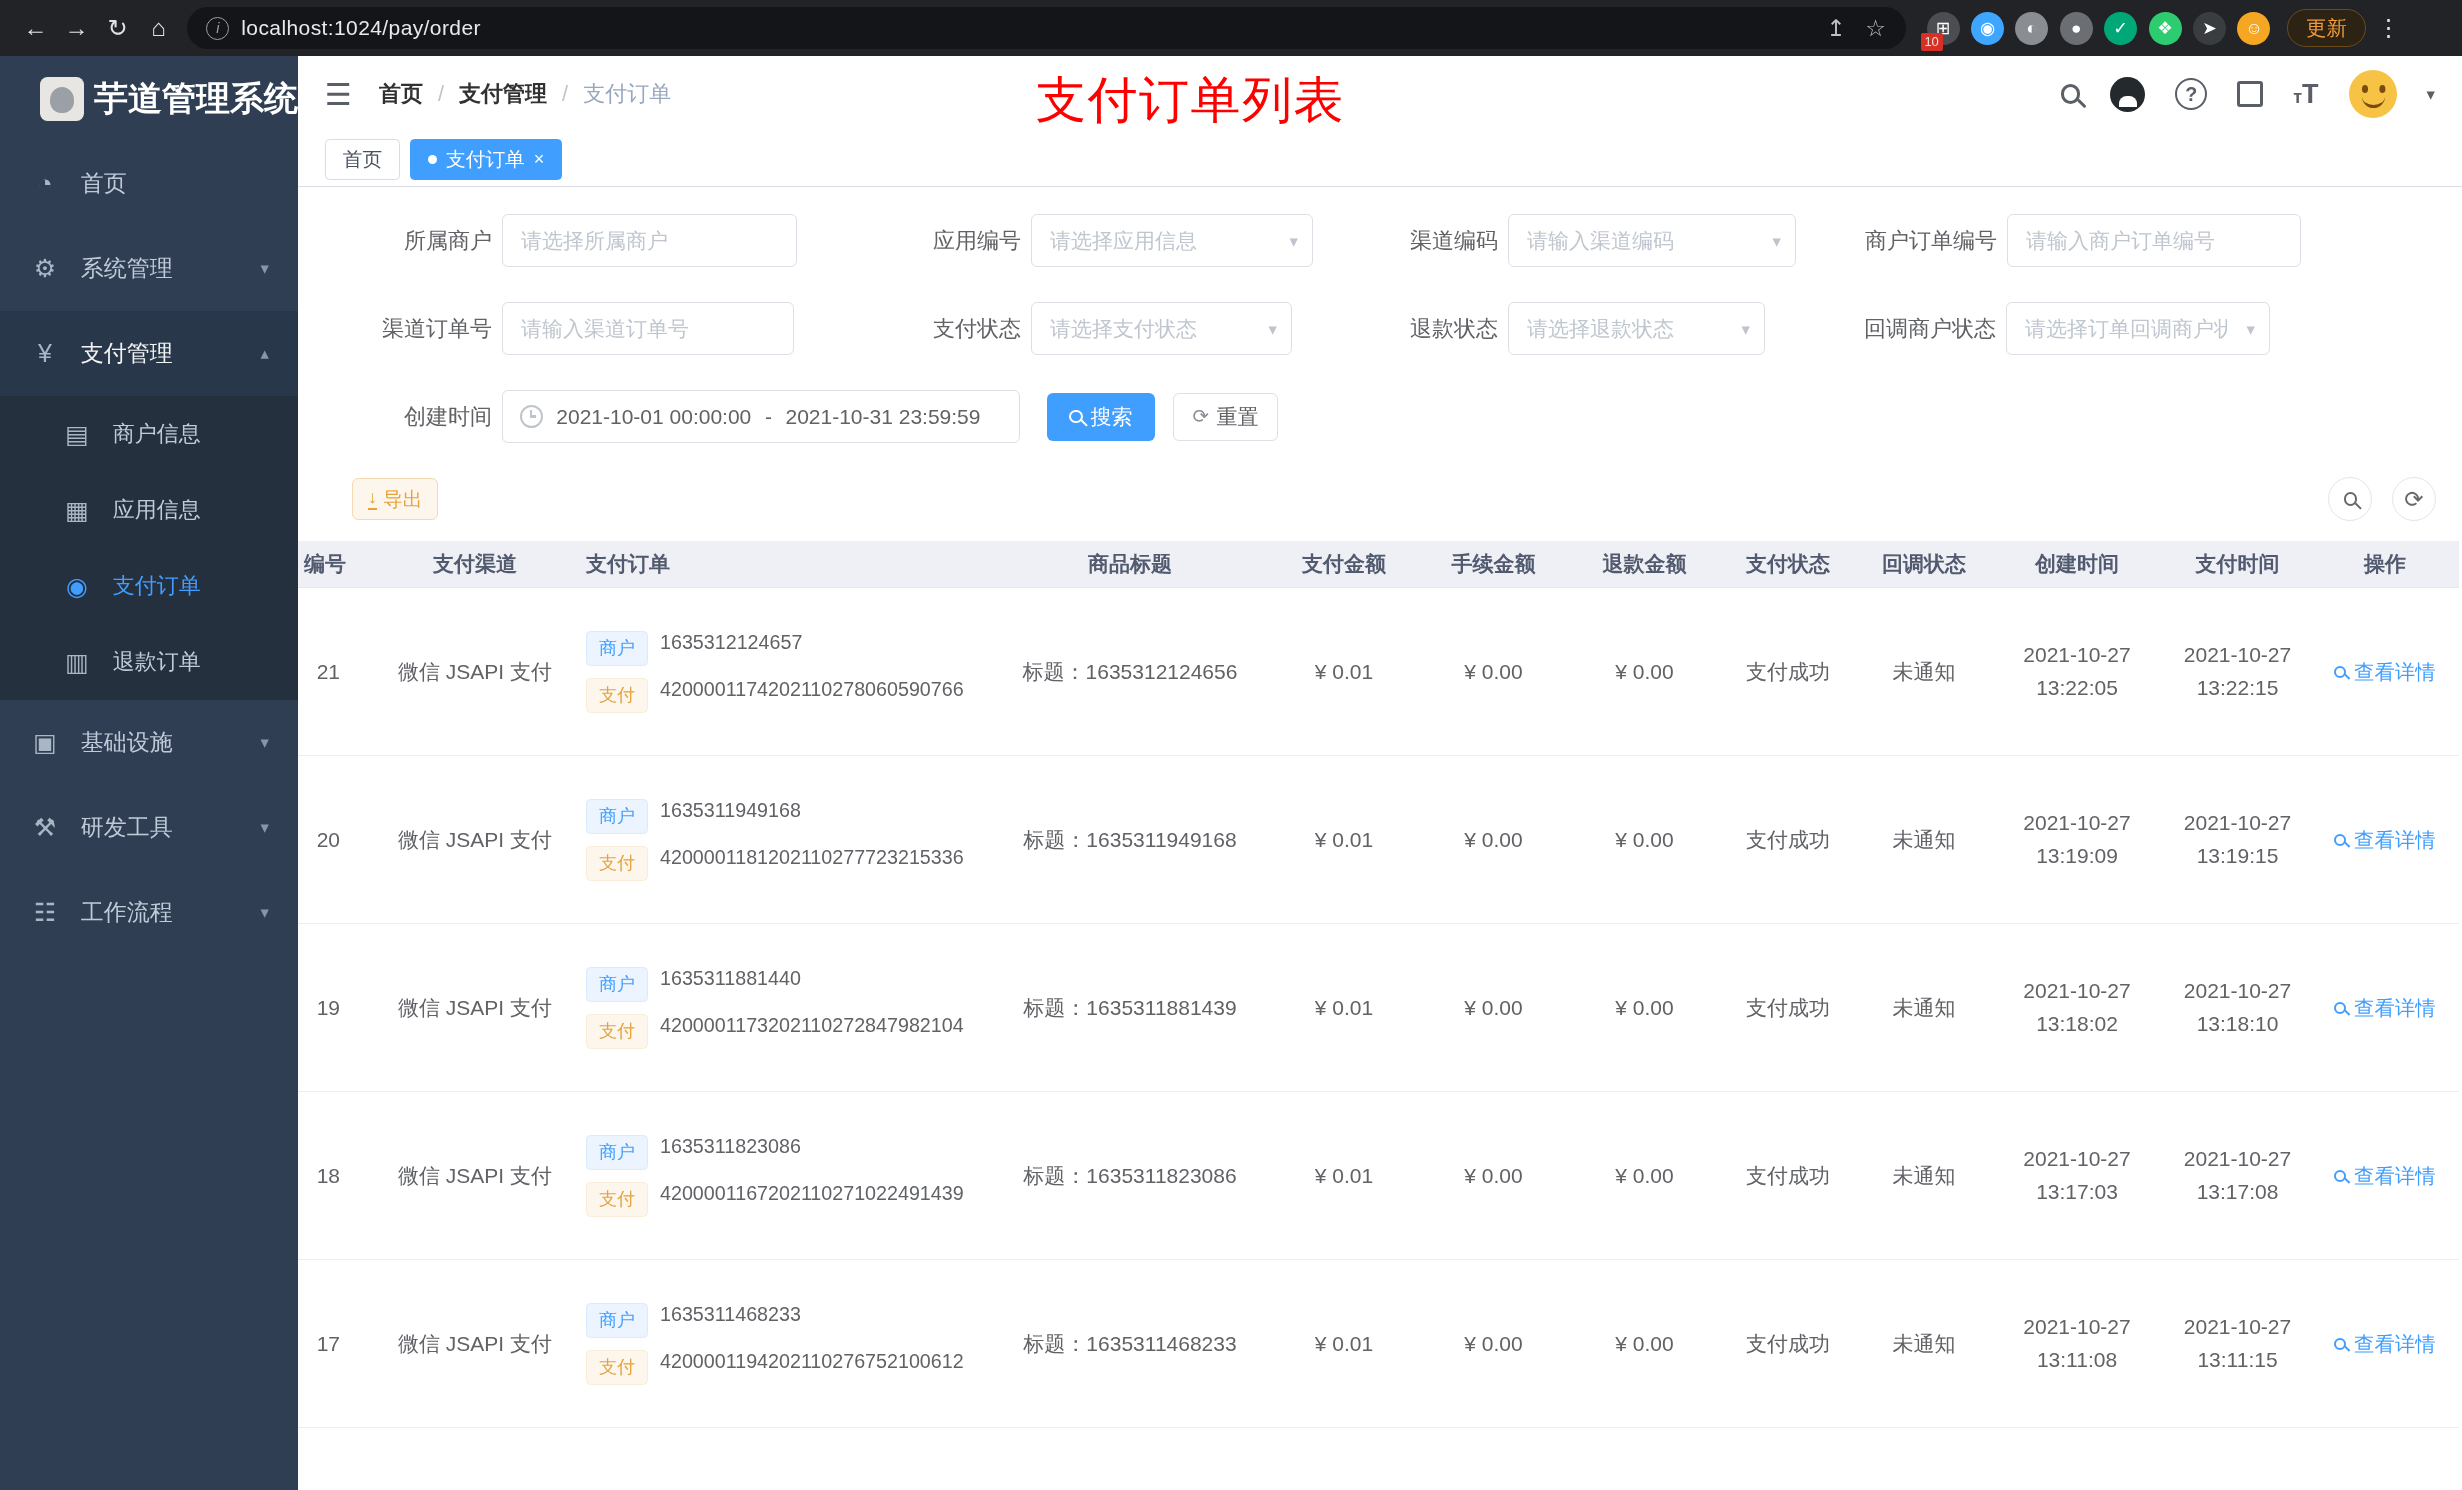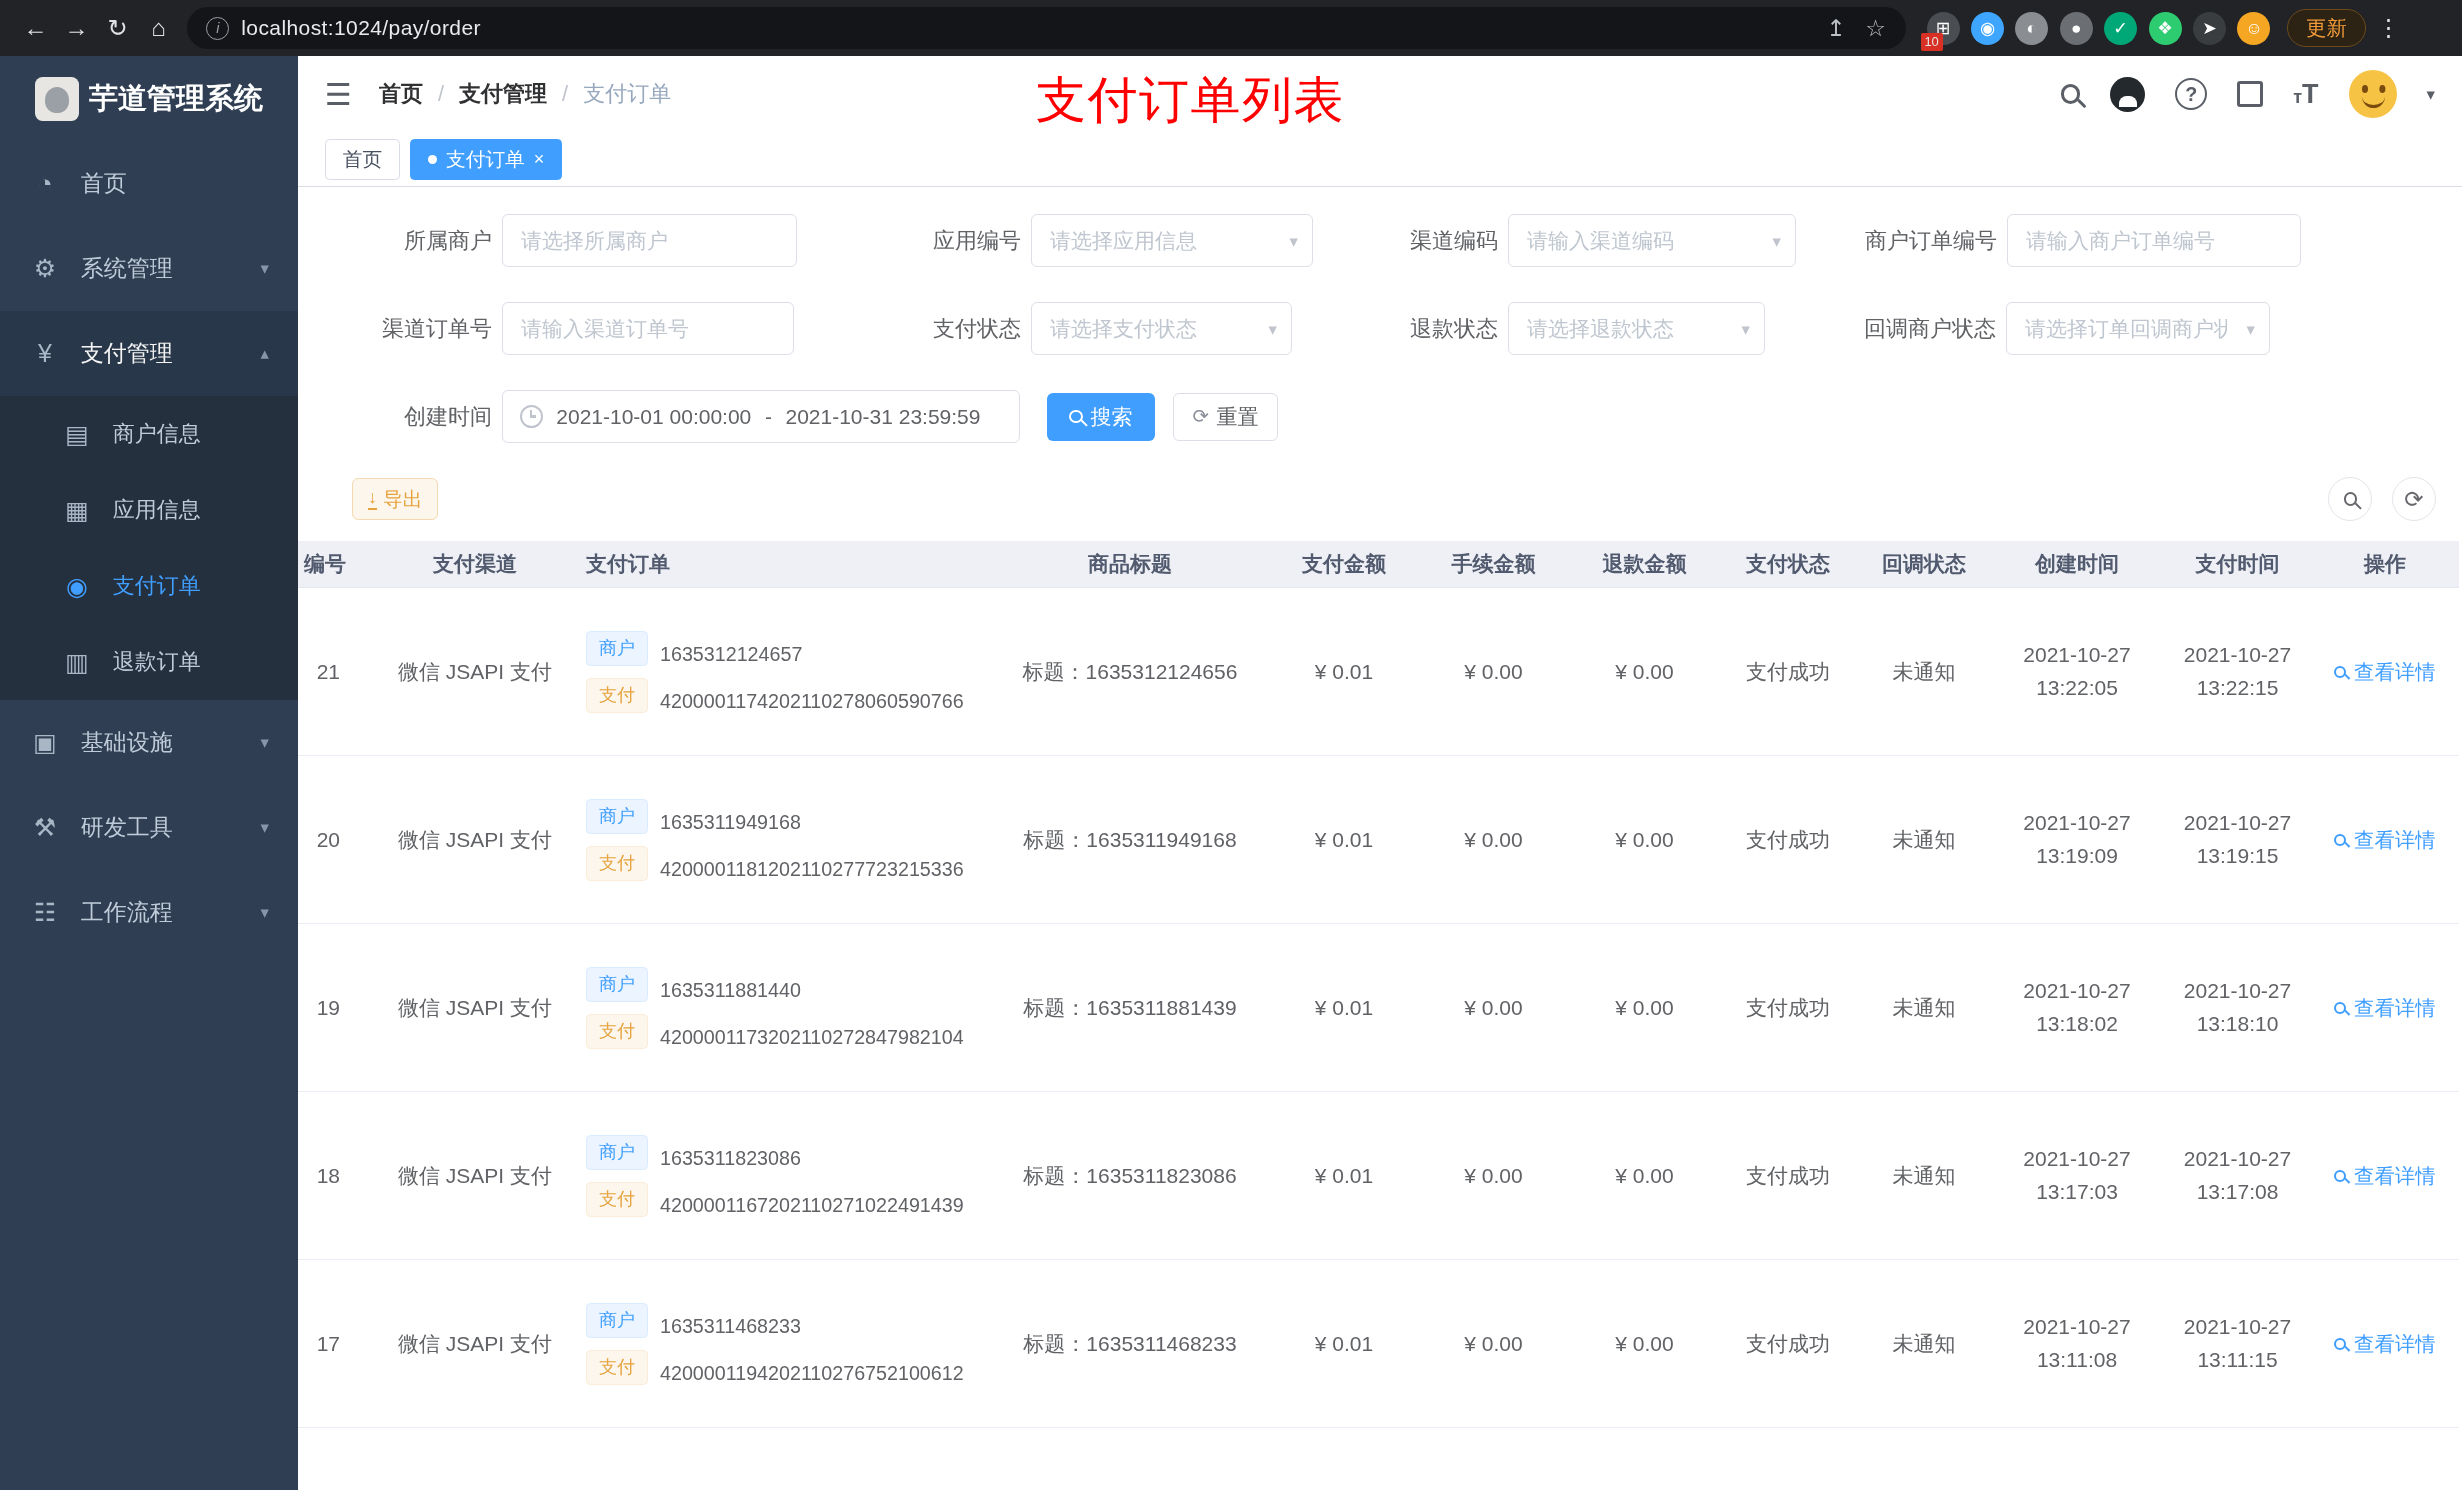--- a/index.html
+++ b/index.html
@@ -17,21 +17,21 @@
   .ext { width: 33px; height: 33px; border-radius: 50%; position: relative; display: flex; align-items: center; justify-content: center; font-size: 17.4px; color: #fff; flex-shrink: 0; }
   .badge { position: absolute; bottom: -6px; left: -6px; background: #d93025; color: #e5e5e5; font-size: 13px; border-radius: 2px; padding: 0.8px 3.8px; line-height: 1.2; }
   .update-btn { margin-left: 16.7px; height: 38px; border-radius: 19px; border: 1.5px solid #6b4a1c; color: #f29b38; padding: 12px 18px; display: flex; align-items: center; font-size: 20.4px; background: #2c2315; flex-shrink: 0; }
   .kebab { margin-left: 10.6px; font-size: 24px; color: #dfe1e5; }
 
   
   .app { display: flex; height: 1434px; }
 
   
   .sidebar { width: 298px; background: #2f3e52; flex-shrink: 0; color: #bfcbd9; }
-  .logo { height: 85px; display: flex; align-items: center; justify-content: center; gap: 10px; color: #fff; font-size: 29px; font-weight: 600; }
+  .logo { height: 85px; display: flex; align-items: center; justify-content: flex-end; gap: 10px; color: #fff; font-size: 34px; font-weight: 600; }
   .logo-img { width: 44px; height: 44px; border-radius: 7.6px; background: #e8e6e2; position: relative; overflow: hidden; }
   .logo-img::after { content: ''; position: absolute; left: 9.8px; top: 10.6px; width: 24px; height: 26px; border-radius: 50% 50% 45% 45%; background: #9aa0a6; }
   .menu-item { height: 85px; display: flex; align-items: center; padding: 0 29px; gap: 19.7px; font-size: 23px; color: #bfcbd9; cursor: pointer; }
   .menu-item .mi-icon { width: 32px; font-size: 25px; text-align: center; color: #a9b6c6; flex-shrink: 0; }
   .menu-item .chev { margin-left: auto; font-size: 16.7px; color: #8795a9; }
   .menu-item.open { background: #283749; color: #f4f4f5; }
   .submenu { background: #25303f; }
   .submenu .menu-item { height: 76px; padding-left: 61px; font-size: 22px; }
   .submenu .menu-item.active { color: #409eff; }
   .submenu .menu-item.active .mi-icon { color: #409eff; }
@@ -110,21 +110,21 @@
   .table-wrap { margin-left: -61px; width: 2222px; }
   .trow { display: grid; grid-template-columns: 136px 204px 413px 280px 148px 151px 151px 136px 136px 170px 151px 144px; align-items: center; }
   .thead { height: 47px; background: #eef0f5; border-bottom: 1.5px solid #e4e7ed; }
   .th { font-size: 21px; font-weight: 700; color: #515a6e; text-align: center; padding: 0 9px; white-space: nowrap; }
   .th.c2 { text-align: left; }
   .row { height: 168px; border-bottom: 1.5px solid #ebeef5; background: #fff; }
   .td { font-size: 21px; color: #606266; text-align: center; padding: 0 9px; }
   .td.c0 { text-align: right; padding-right: 33px; }
   .th.c0 { text-align: right; padding-right: 27px; }
   .order-cell { display: flex; flex-direction: column; justify-content: center; gap: 12px; text-align: left; }
-  .oline { display: flex; align-items: flex-end; gap: 12px; }
+  .oline { display: flex; align-items: flex-start; gap: 12px; }
   .tag { display: inline-flex; align-items: center; height: 35px; padding: 0 12px; border-radius: 4.5px; font-size: 18px; flex-shrink: 0; }
   .tag-m { background: #ecf5ff; border: 1.5px solid #d9ecff; color: #409eff; }
   .tag-p { background: #fdf6ec; border: 1.5px solid #faecd8; color: #e6a23c; }
   .num { font-size: 19.7px; color: #606266; white-space: nowrap; }
   .dt { line-height: 1.55; }
   .detail { display: inline-flex; align-items: center; gap: 7.6px; color: #409eff; font-size: 20.4px; cursor: pointer; text-decoration: none; }
   .mini-mag { width: 12px; height: 12px; border: 2.3px solid #409eff; border-radius: 50%; position: relative; display: inline-block; }
   .mini-mag::after { content: ''; position: absolute; width: 2.3px; height: 6.8px; background: #409eff; right: -3.8px; bottom: -4.5px; transform: rotate(-45deg); }
 </style>
 </head>

